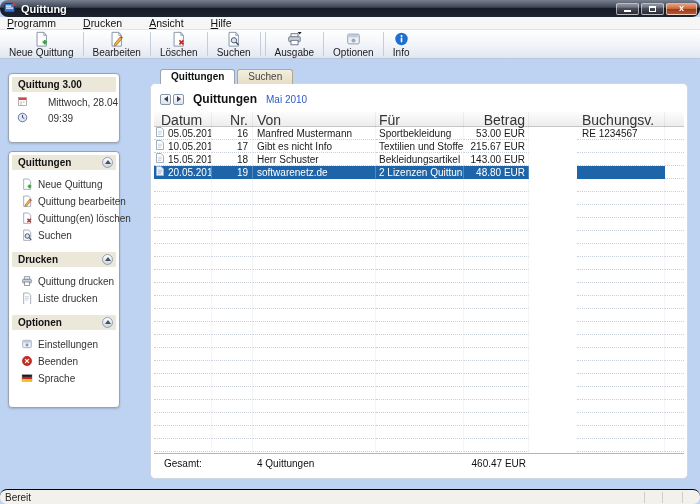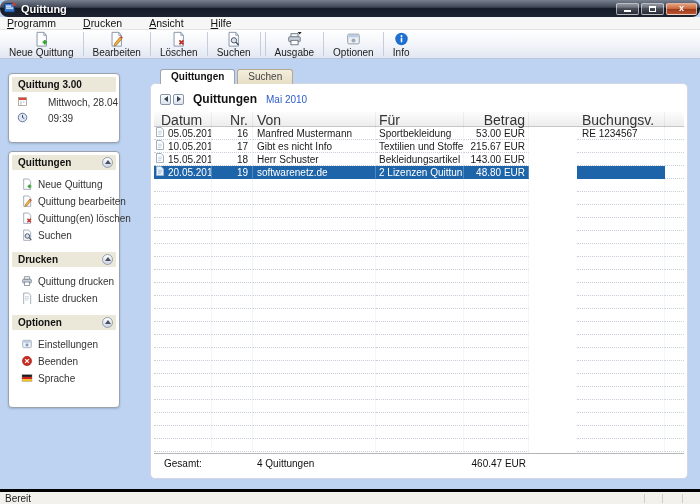--- a/index.html
+++ b/index.html
@@ -98,22 +98,22 @@
   .trow.selected .cell.c5 { border-right:1px solid #1d64a8; }
   .page-ico { flex:0 0 auto; }
 
   .summary { margin:1px 3px 0 3px; height:20px; border-top:1px solid #b5b5b5; font-size:10px;
     color:#111; align-items:center; }
   .sum-cell { display:flex; align-items:center; height:100%; }
   .sum-label { padding-left:10px; }
   .sum-total { justify-content:flex-end; padding-right:3px; }
 
   
-  .statusbar { height:15px; flex:0 0 15px; background:#f2f1ec; border-top:3px solid #000000;
-    display:flex; align-items:center; font-size:10px; color:#222; padding-left:5px; position:relative; }
+  .statusbar { height:15px; flex:0 0 15px; background:#f2f1ec; border-top:1px solid #000000;
+    display:flex; align-items:center; font-size:10px; color:#222; padding-left:5px; position:relative;border-radius:7px; }
   .sb-sep { position:absolute; top:2px; bottom:1px; width:1px; background:#cfcec6; }
   .sb-sep.s1 { right:55px; } .sb-sep.s2 { right:37px; } .sb-sep.s3 { right:17px; }
 </style>
 </head>
 <body>
 
 <div class="window">
 
   <div class="titlebar">
     <span><svg width="13" height="13" viewBox="0 0 13 13">

